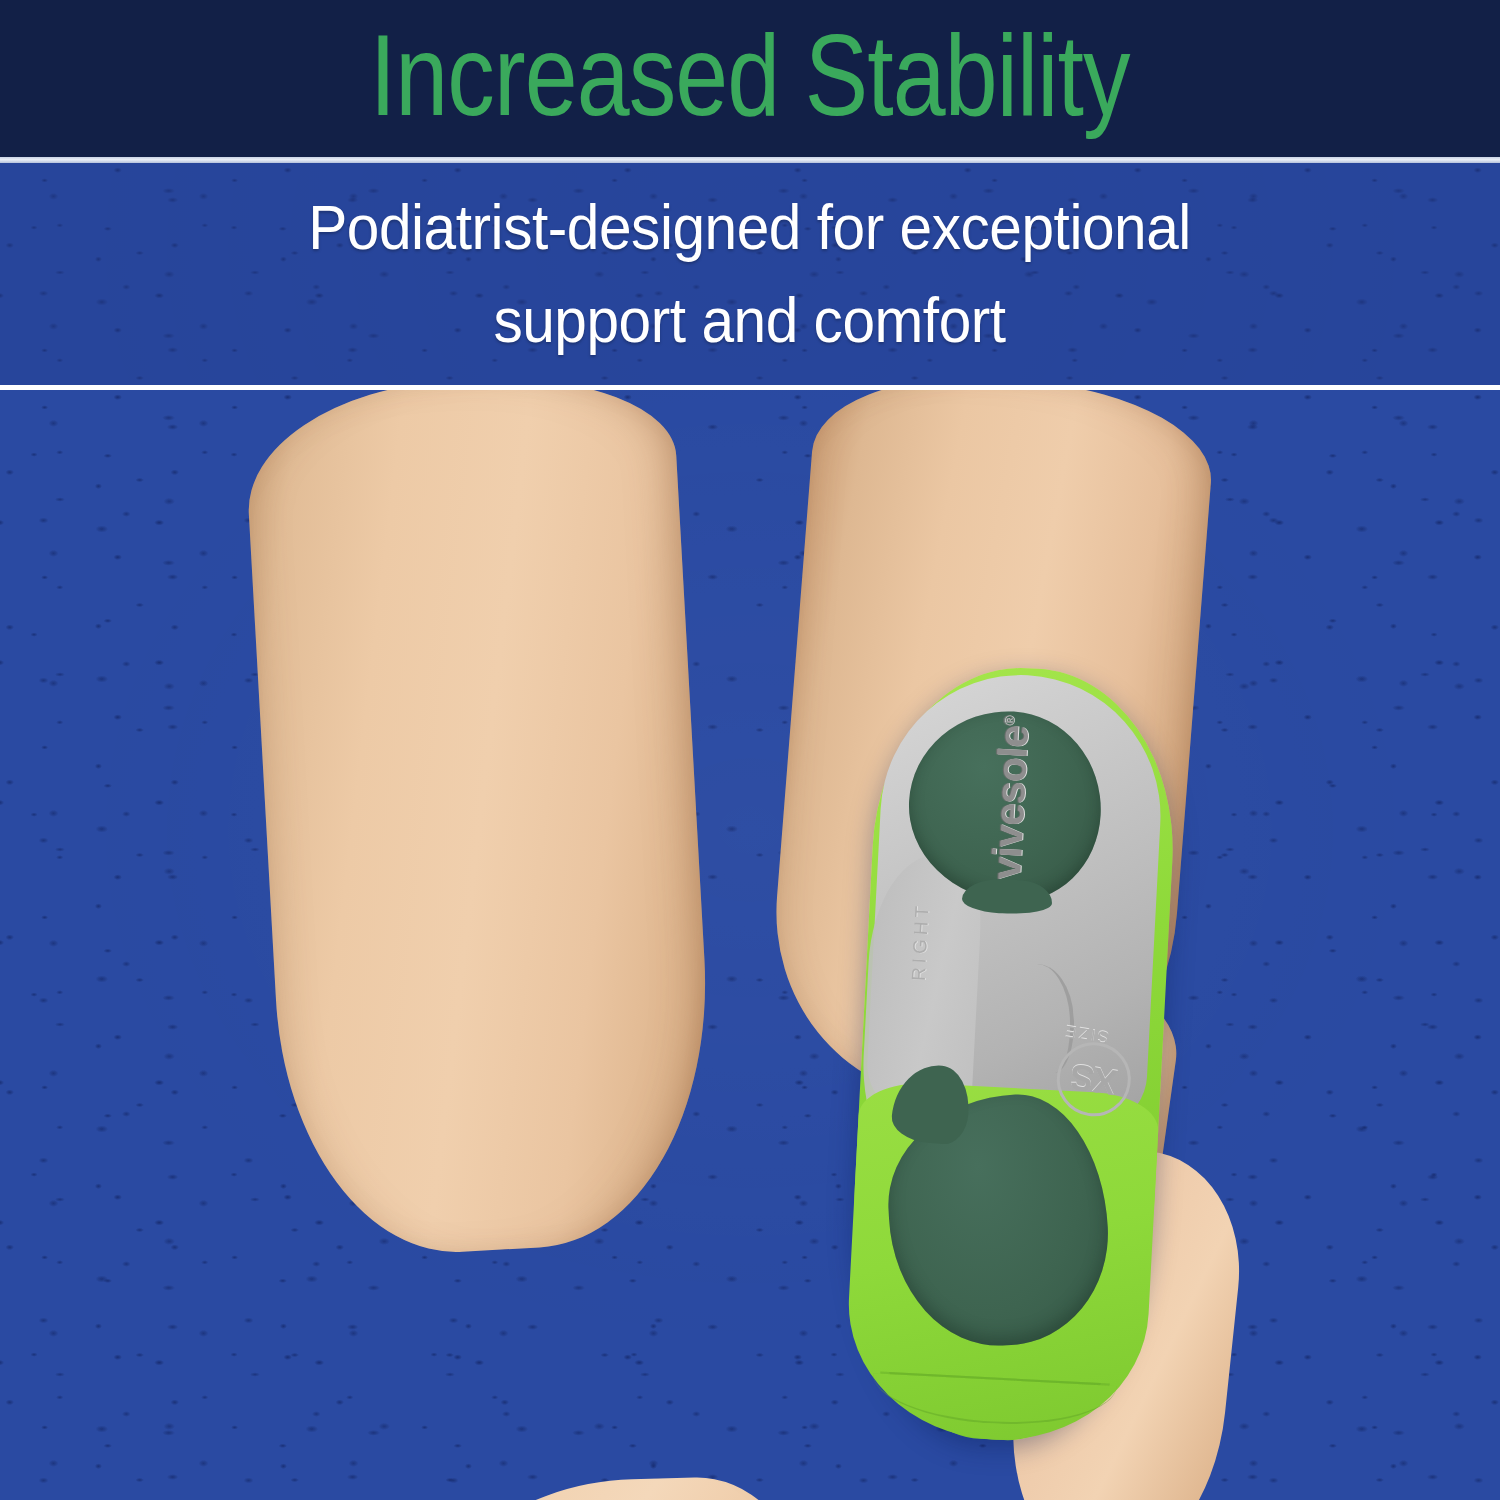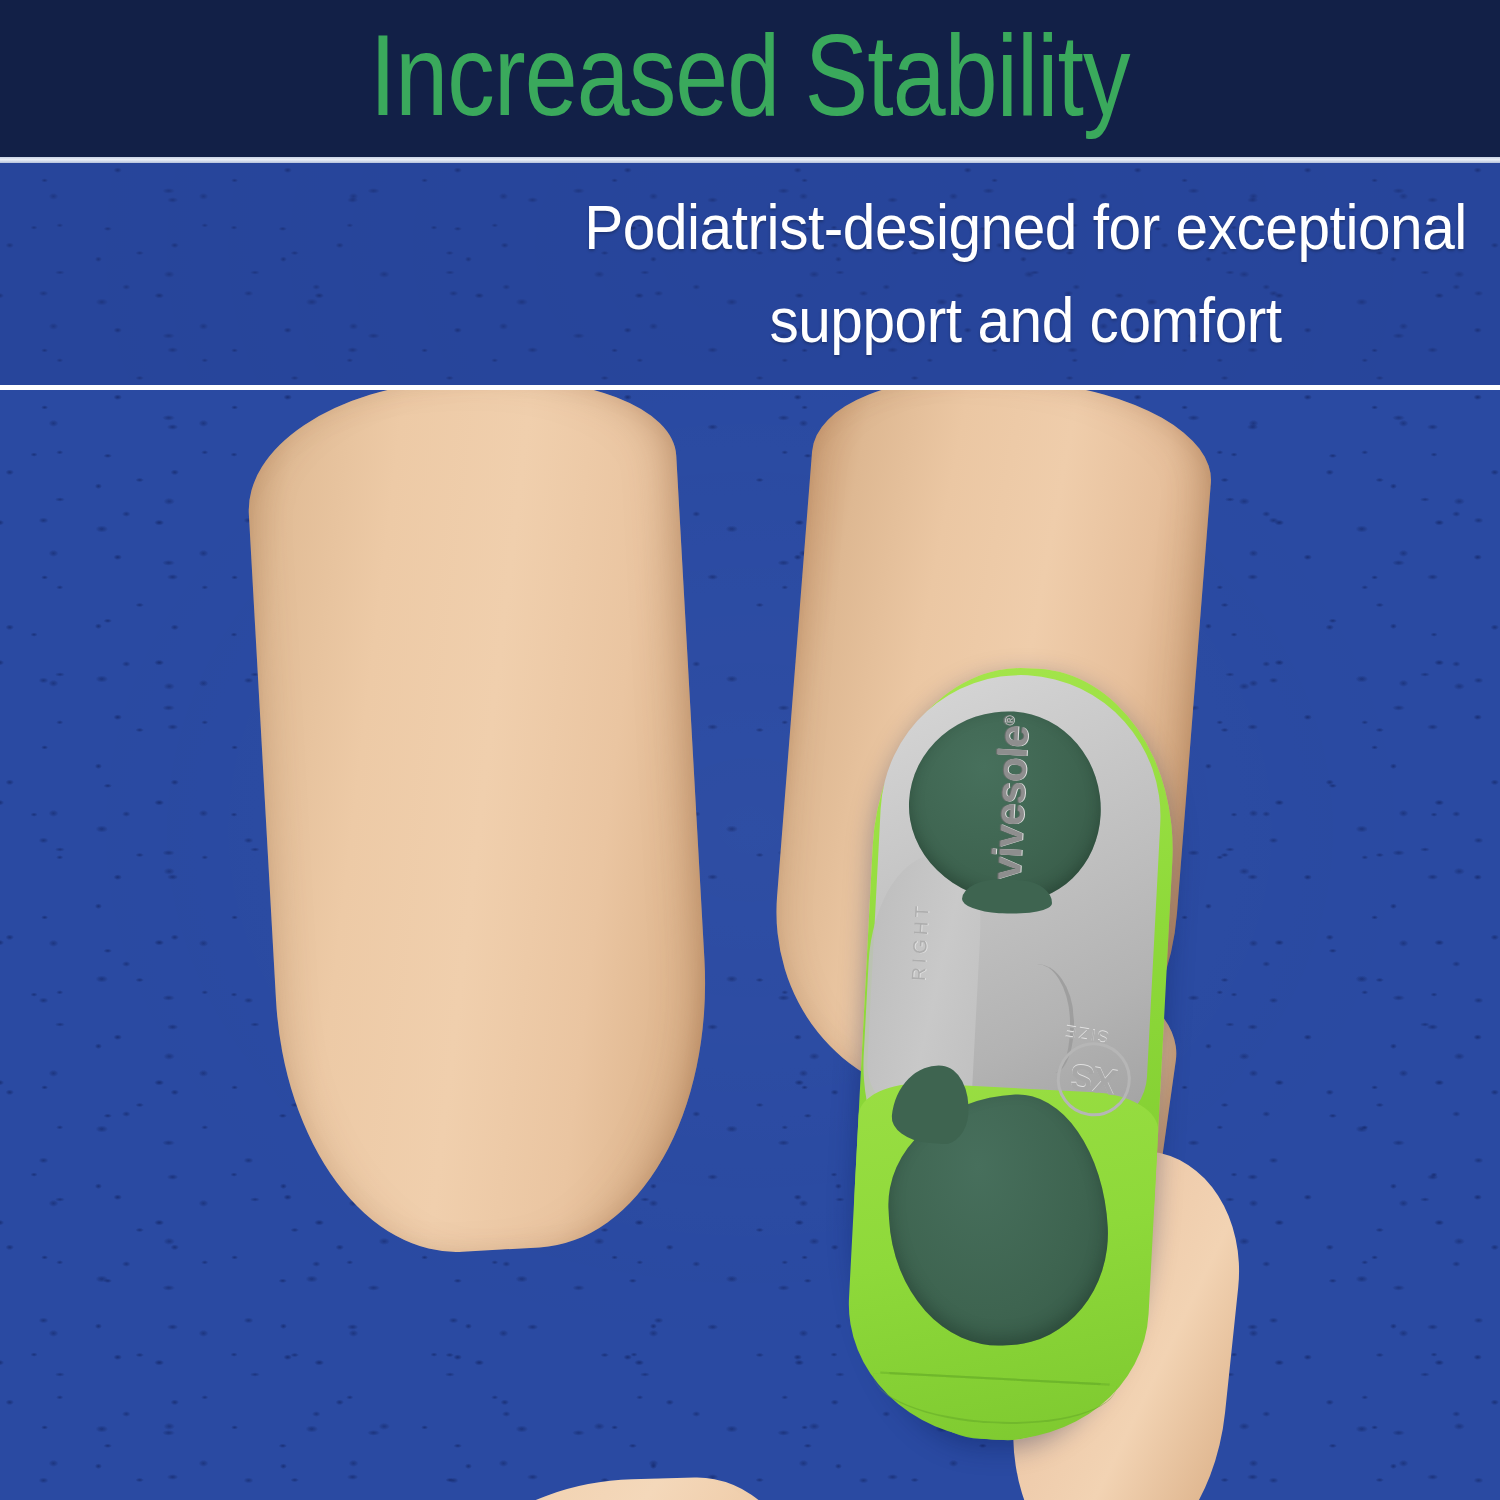--- a/index.html
+++ b/index.html
@@ -41,21 +41,21 @@
     width:1500px; height:6px;
     background:linear-gradient(to bottom,#c9d3e6 0%,#e9eef7 45%,#b6c2dc 100%);
   }
 
   
   .subtitle-band {
     position:absolute; left:0; top:163px;
     width:1500px; height:222px;
     background:#27459b;
     display:flex; flex-direction:column;
-    align-items:flex-end; justify-content:center;
+    align-items:center; justify-content:center;
     overflow:hidden;
   }
   .subtitle-text {
     position:relative; z-index:3;
     font-family:"Liberation Sans", sans-serif;
     font-size:63px;
     line-height:1.48;
     font-weight:400;
     color:#ffffff;
     text-align:center;

